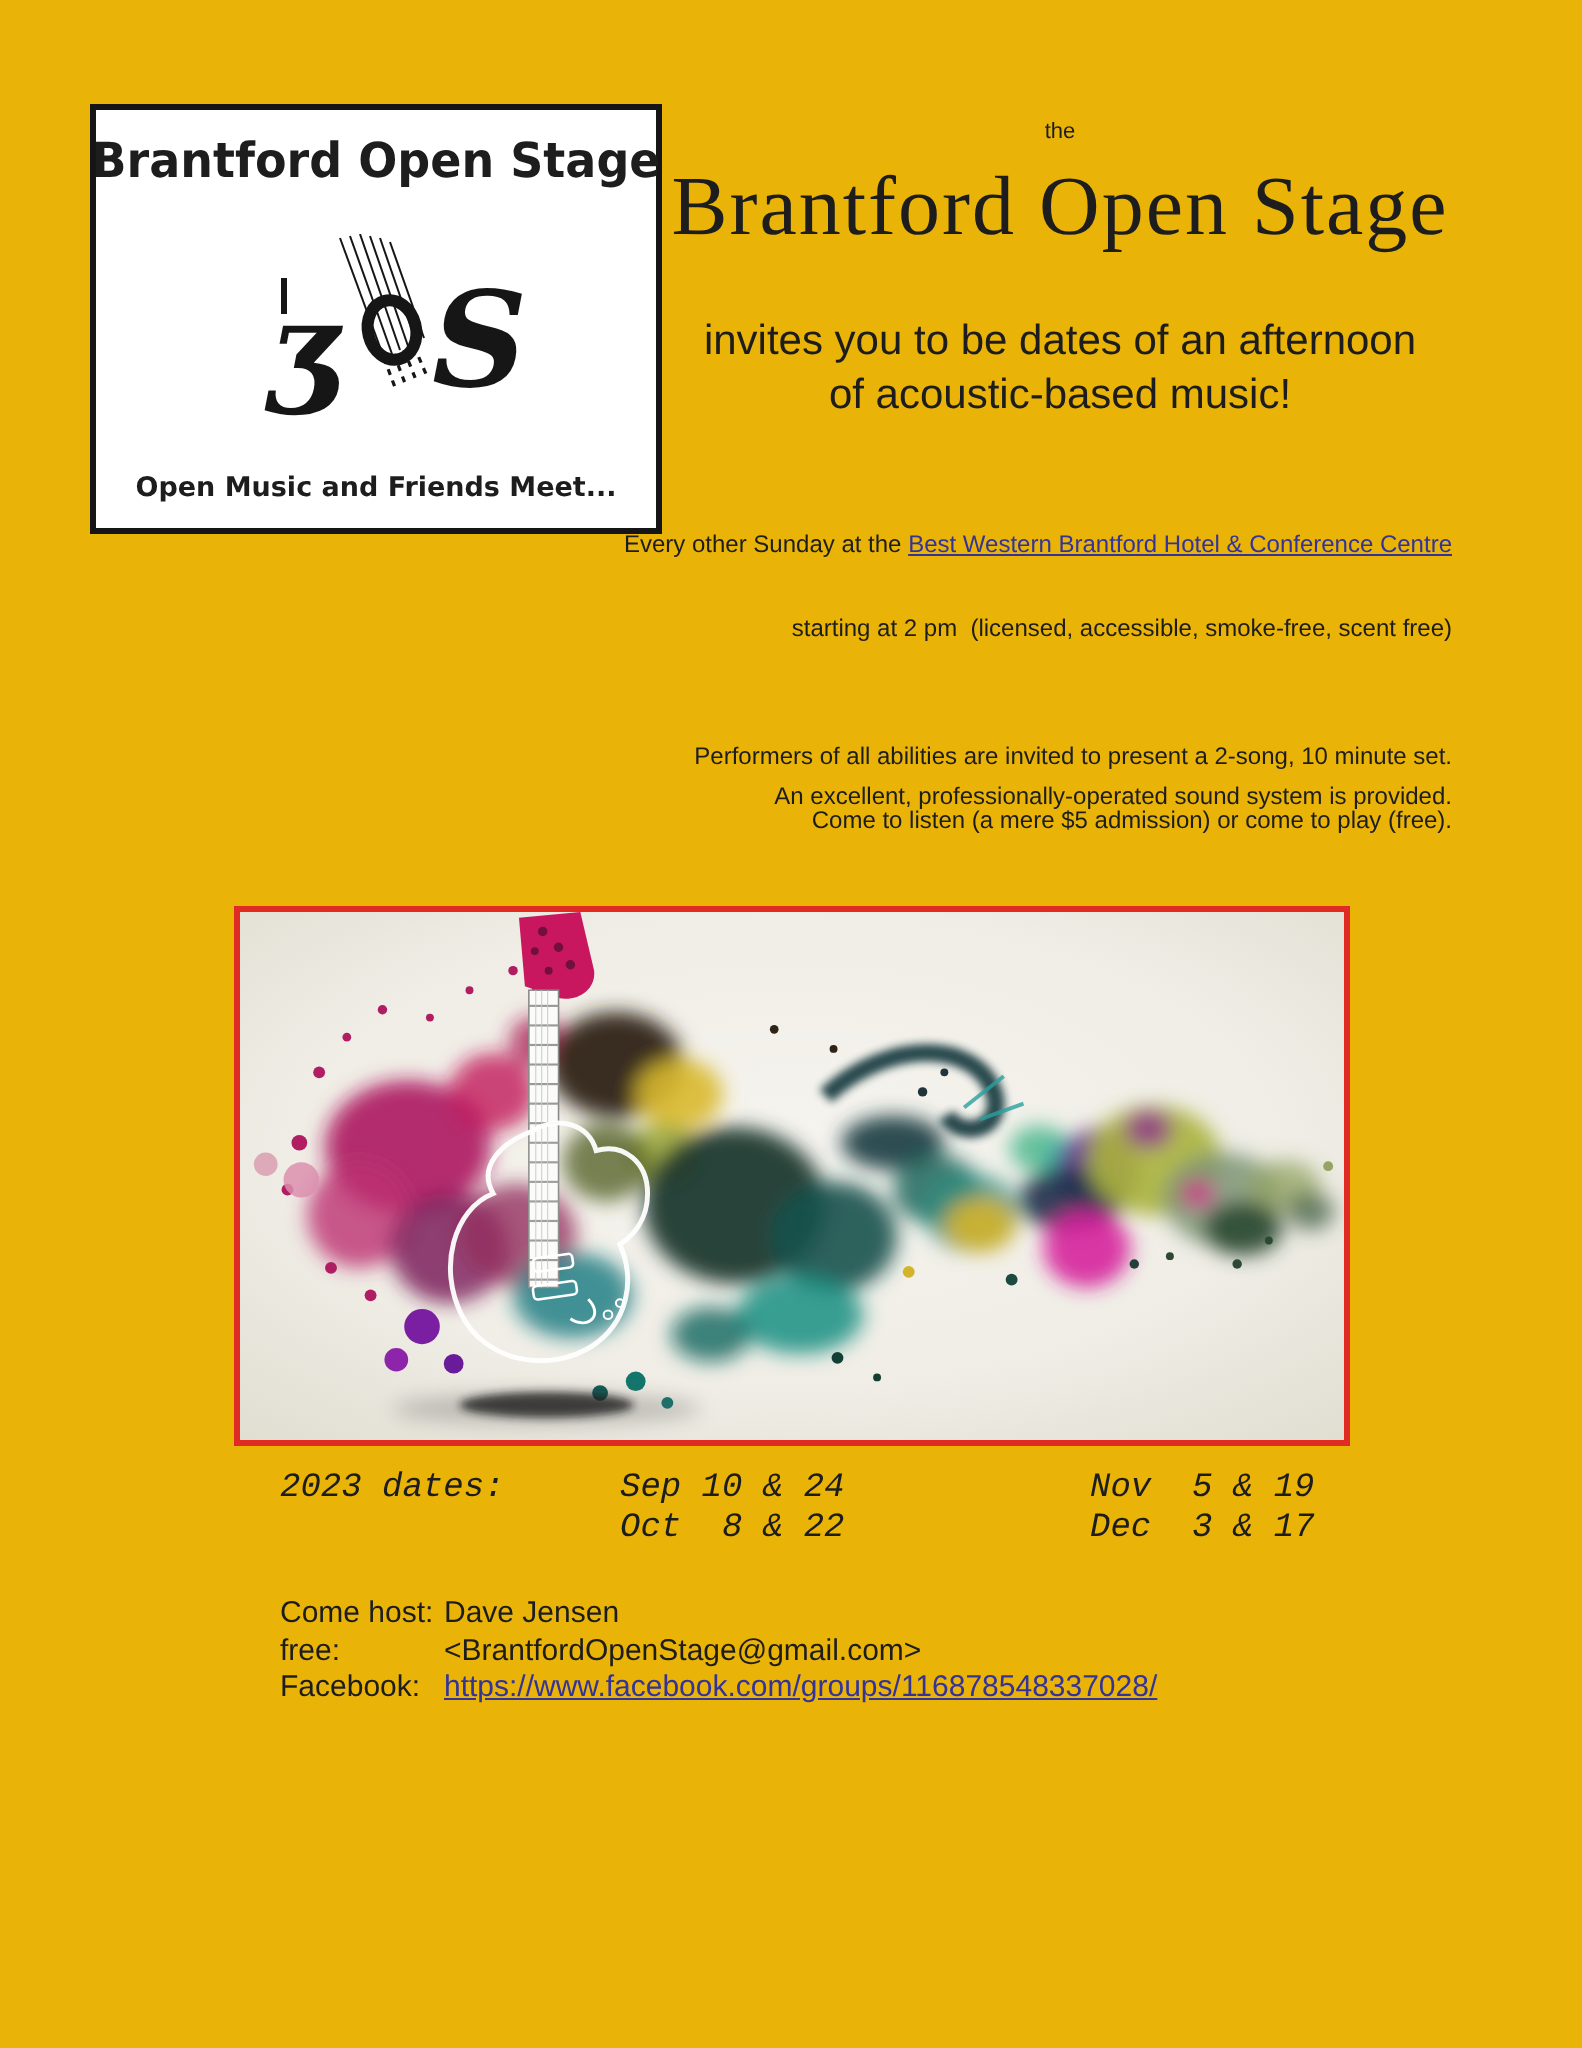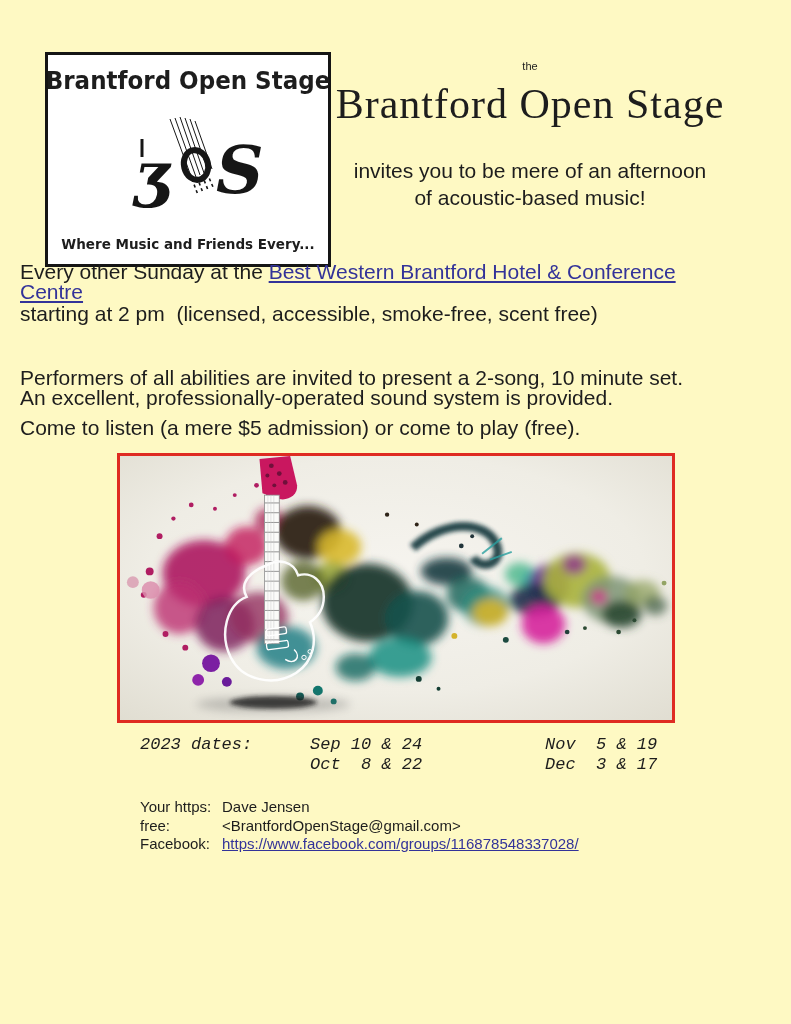--- a/index.html
+++ b/index.html
@@ -1,17 +1,17 @@
 <!DOCTYPE html>
 <html><head>
 <meta charset="utf-8">
 <style>
   html,body{margin:0;padding:0;background:#888;}
   .page{
-    position:relative; width:791px; height:1024px; background:#fef9c3;
+    position:relative; width:791px; height:1024px; background:#eab308;
     font-family:"Liberation Sans", sans-serif; color:#1d1d1d; overflow:hidden;
     margin:0 auto;
   }
   
   .logo-box{
     position:absolute; left:45px; top:52px; width:272px; height:184px;
     border:3px solid #151515; background:#fff;
     display:flex; flex-direction:column; align-items:center; justify-content:space-between;
     padding:13px 4px 12px 4px; box-sizing:content-box;
   }
@@ -24,23 +24,23 @@
   }
   
   .header{position:absolute; left:312px; top:60px; width:436px; text-align:center;}
   .header-the{font-size:11px;}
   .header-title{
     font-family:"Liberation Serif", serif; font-weight:400; font-size:42px;
     margin-top:8px; letter-spacing:1px; white-space:nowrap;
   }
   .header-invite{margin-top:30px; font-size:21px; line-height:26.5px;}
   
-  .dline{position:absolute; left:20px; width:706px; text-align:left; font-size:21px; line-height:20px;}
+  .dline{position:absolute; left:20px; width:706px; text-align:right; font-size:12px; line-height:20px;}
   .pre{white-space:pre;}
-  .d1{top:262px;} .d2{top:304px;} .d3{top:368px;} .d4{top:418px;}
+  .d1{top:262px;} .d2{top:304px;} .d3{top:368px;} .d4{top:400px;}
   a.link{color:#333399; text-decoration:underline; cursor:pointer;}
   
   .artwork{
     position:absolute; left:117px; top:453px; width:552px; height:264px;
     border:3px solid #df2b22; background:#f1efe8;
   }
   .artwork svg{display:block; width:100%; height:100%;}
   
   .dates{
     position:absolute; left:140px; top:735px;
@@ -80,28 +80,28 @@
       </g>
 
       <line x1="34" y1="22" x2="34" y2="40" stroke="#161616" stroke-width="3"></line>
 
       <text x="26" y="78" font-family="DejaVu Serif, serif" font-style="italic" font-weight="700" font-size="62" fill="#161616">ʒ</text>
 
       <ellipse cx="88" cy="48" rx="12" ry="15" fill="none" stroke="#161616" stroke-width="6" transform="rotate(-14 88 48)"></ellipse>
 
       <text x="108" y="76" font-family="DejaVu Serif, serif" font-style="italic" font-weight="700" font-size="66" fill="#161616">S</text>
     </svg>
-    <div class="logo-tagline">Where Music and Friends Every...</div>
+    <div class="logo-tagline">Open Music and Friends Meet...</div>
   </div>
 
   <div class="header">
     <div class="header-the">the</div>
     <div class="header-title">Brantford Open Stage</div>
     <div class="header-invite">
-      <div>invites you to be mere of an afternoon</div>
+      <div>invites you to be dates of an afternoon</div>
       <div>of acoustic-based music!</div>
     </div>
   </div>
 
   <div class="dline d1">
     <div><span>Every other Sunday at the </span><a class="link">Best Western Brantford Hotel &amp; Conference Centre</a></div>
   </div>
   <div class="dline d2 pre">starting at 2 pm  (licensed, accessible, smoke-free, scent free)</div>
   <div class="dline d3">
     <div>Performers of all abilities are invited to present a 2-song, 10 minute set.</div>
@@ -252,21 +252,21 @@
   <div class="dates">
     <div>2023 dates:</div>
     <div>Sep 10 &amp; 24</div>
     <div>Nov  5 &amp; 19</div>
     <div></div>
     <div>Oct  8 &amp; 22</div>
     <div>Dec  3 &amp; 17</div>
   </div>
 
   <div class="contact">
-    <div>Your https:</div>
+    <div>Come host:</div>
     <div>Dave Jensen</div>
     <div>free:</div>
     <div>&lt;BrantfordOpenStage@gmail.com&gt;</div>
     <div>Facebook:</div>
     <div><a class="link">https://www.facebook.com/groups/116878548337028/</a></div>
   </div>
 
 </div>
 
 </body></html>

